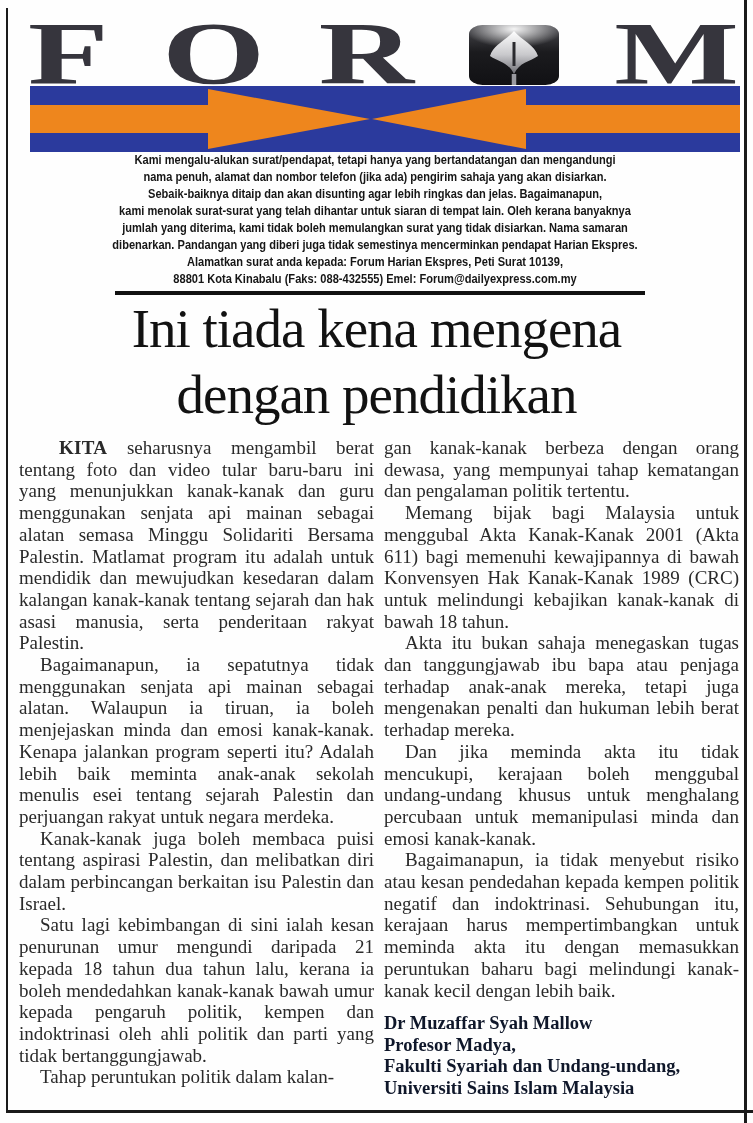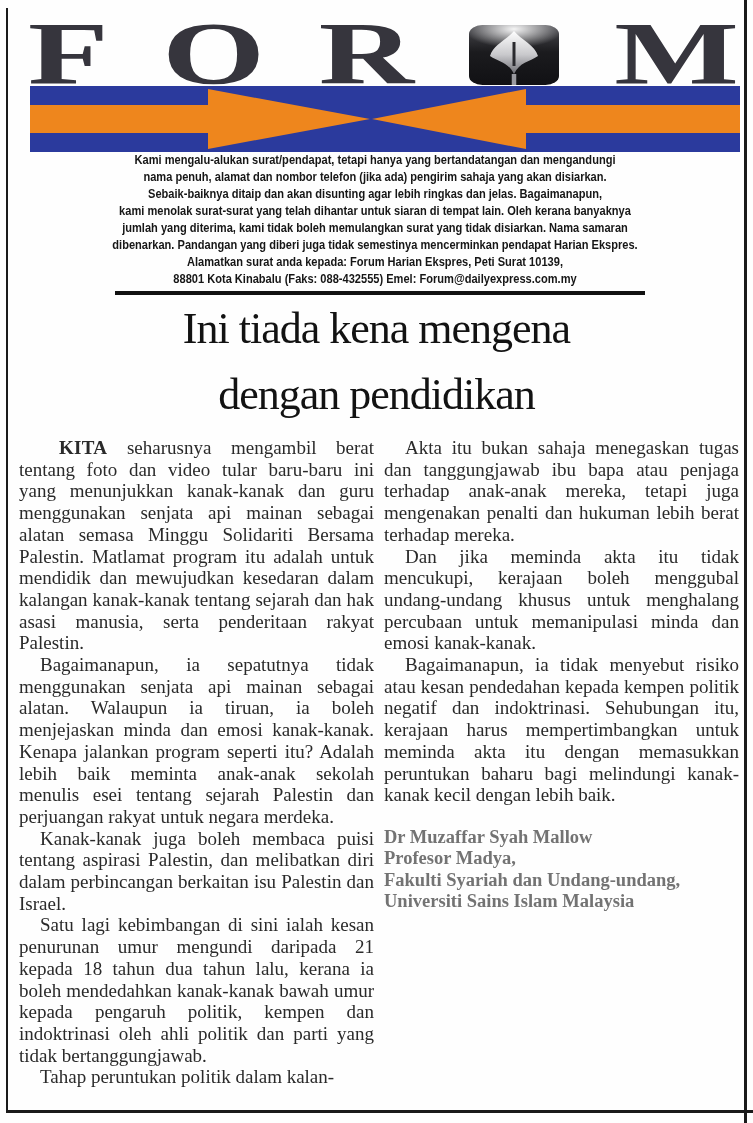--- a/index.html
+++ b/index.html
@@ -36,39 +36,39 @@
     font-family:"Liberation Sans", sans-serif; font-weight:bold;
     font-size:13.5px; line-height:17px; color:#161616;
     text-align:center; white-space:pre-line;
   }
 
   .rule { position:absolute; left:115px; top:291px; width:530px; height:4px; background:#111; }
 
   .headline {
     position:absolute; left:0; top:296px; width:753px; margin:0;
     font-family:"Liberation Serif", serif; font-weight:normal;
-    font-size:44px; line-height:66px; color:#121212;
+    font-size:55px; line-height:66px; color:#121212;
     text-align:center; white-space:pre-line; letter-spacing:-1px;
   }
 
   
   .article {
     position:absolute; left:19px; top:437px; width:720px;
     display:flex; justify-content:space-between;
   }
   .col {
     width:355px; font-family:"Liberation Serif", serif;
     font-size:19px; line-height:21.7px; color:#2a2a2a; text-align:justify;
   }
   .col p { margin:0; text-indent:21px; }
   .col p.noindent { text-indent:0; }
   .lead { font-weight:bold; letter-spacing:0.3px;margin-left:40px; }
   .signature {
-    margin-top:21px; font-weight:bold; white-space:pre-line;
-    font-size:18.5px; line-height:21.5px; color:#737373; text-align:left;
+    margin-top:12px; font-weight:bold; white-space:pre-line;
+    font-size:18.5px; line-height:21.5px; color:#0f172a; text-align:left;
   }
 </style>
 </head>
 <body>
 
 <div class="page">
 
   <div class="border-left"></div>
   <div class="border-right"></div>
   <div class="border-bottom"></div>
@@ -133,20 +133,22 @@
 
   <div class="article">
     <div class="col">
       <p class="noindent"><b class="lead">KITA</b> <span>seharusnya mengambil berat tentang foto dan video tular baru-baru ini yang menunjukkan kanak-kanak dan guru menggunakan senjata api mainan sebagai alatan semasa Minggu Solidariti Bersama Palestin. Matlamat program itu adalah untuk mendidik dan mewujudkan kesedaran dalam kalangan kanak-kanak tentang sejarah dan hak asasi manusia, serta penderitaan rakyat Palestin.</span></p>
       <p>Bagaimanapun, ia sepatutnya tidak menggunakan senjata api mainan sebagai alatan. Walaupun ia tiruan, ia boleh menjejaskan minda dan emosi kanak-kanak. Kenapa jalankan program seperti itu? Adalah lebih baik meminta anak-anak sekolah menulis esei tentang sejarah Palestin dan perjuangan rakyat untuk negara merdeka.</p>
       <p>Kanak-kanak juga boleh membaca puisi tentang aspirasi Palestin, dan melibatkan diri dalam perbincangan berkaitan isu Palestin dan Israel.</p>
       <p>Satu lagi kebimbangan di sini ialah kesan penurunan umur mengundi daripada 21 kepada 18 tahun dua tahun lalu, kerana ia boleh mendedahkan kanak-kanak bawah umur kepada pengaruh politik, kempen dan indoktrinasi oleh ahli politik dan parti yang tidak bertanggungjawab.</p>
       <p>Tahap peruntukan politik dalam kalan-</p>
     </div>
     <div class="col">
+      <p class="noindent">gan kanak-kanak berbeza dengan orang dewasa, yang mempunyai tahap kematangan dan pengalaman politik tertentu.</p>
+      <p>Memang bijak bagi Malaysia untuk menggubal Akta Kanak-Kanak 2001 (Akta 611) bagi memenuhi kewajipannya di bawah Konvensyen Hak Kanak-Kanak 1989 (CRC) untuk melindungi kebajikan kanak-kanak di bawah 18 tahun.</p>
       <p>Akta itu bukan sahaja menegaskan tugas dan tanggungjawab ibu bapa atau penjaga terhadap anak-anak mereka, tetapi juga mengenakan penalti dan hukuman lebih berat terhadap mereka.</p>
       <p>Dan jika meminda akta itu tidak mencukupi, kerajaan boleh menggubal undang-undang khusus untuk menghalang percubaan untuk memanipulasi minda dan emosi kanak-kanak.</p>
       <p>Bagaimanapun, ia tidak menyebut risiko atau kesan pendedahan kepada kempen politik negatif dan indoktrinasi. Sehubungan itu, kerajaan harus mempertimbangkan untuk meminda akta itu dengan memasukkan peruntukan baharu bagi melindungi kanak-kanak kecil dengan lebih baik.</p>
       <div class="signature">Dr Muzaffar Syah Mallow
 Profesor Madya,
 Fakulti Syariah dan Undang-undang,
 Universiti Sains Islam Malaysia</div>
     </div>
   </div>
 

